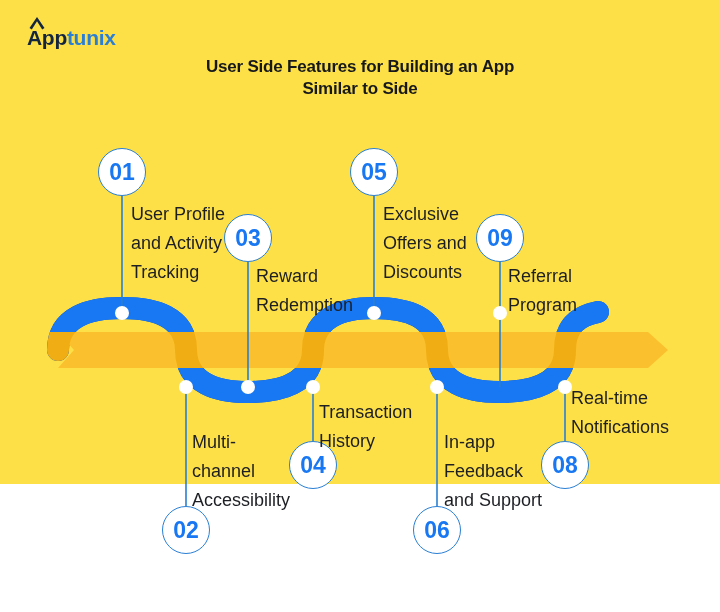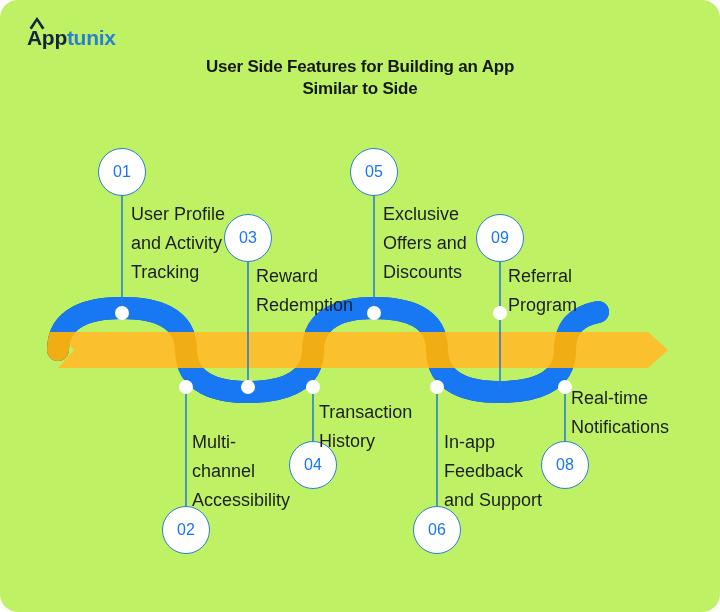--- a/index.html
+++ b/index.html
@@ -11,23 +11,22 @@
     height: 612px;
     background: #ffffff;
     font-family: "Liberation Sans", sans-serif;
     overflow: hidden;
     position: relative;
   }
 
   #infographic {
     position: relative;
     width: 720px;
-    height: 612px;
-    background: #bef264;
-    border-radius: 18px;
+    height: 484px;
+    background: #fde047;
   }
 
   
   .logo {
     position: absolute;
     left: 27px;
     top: 22px;
     display: flex;
     align-items: center;
     height: 30px;
@@ -80,22 +79,22 @@
     position: absolute;
     width: 48px;
     height: 48px;
     border-radius: 50%;
     border: 1.6px solid #2a7fd4;
     background: #ffffff;
     box-sizing: border-box;
     display: flex;
     align-items: center;
     justify-content: center;
-    font-size: 16px;
-    font-weight: normal;
+    font-size: 23px;
+    font-weight: bold;
     color: #1877f2;
     letter-spacing: 0px;
   }
   .label {
     position: absolute;
     font-size: 18px;
     color: #1d1f24;
     line-height: 1.62;
     white-space: pre-line;
   }

